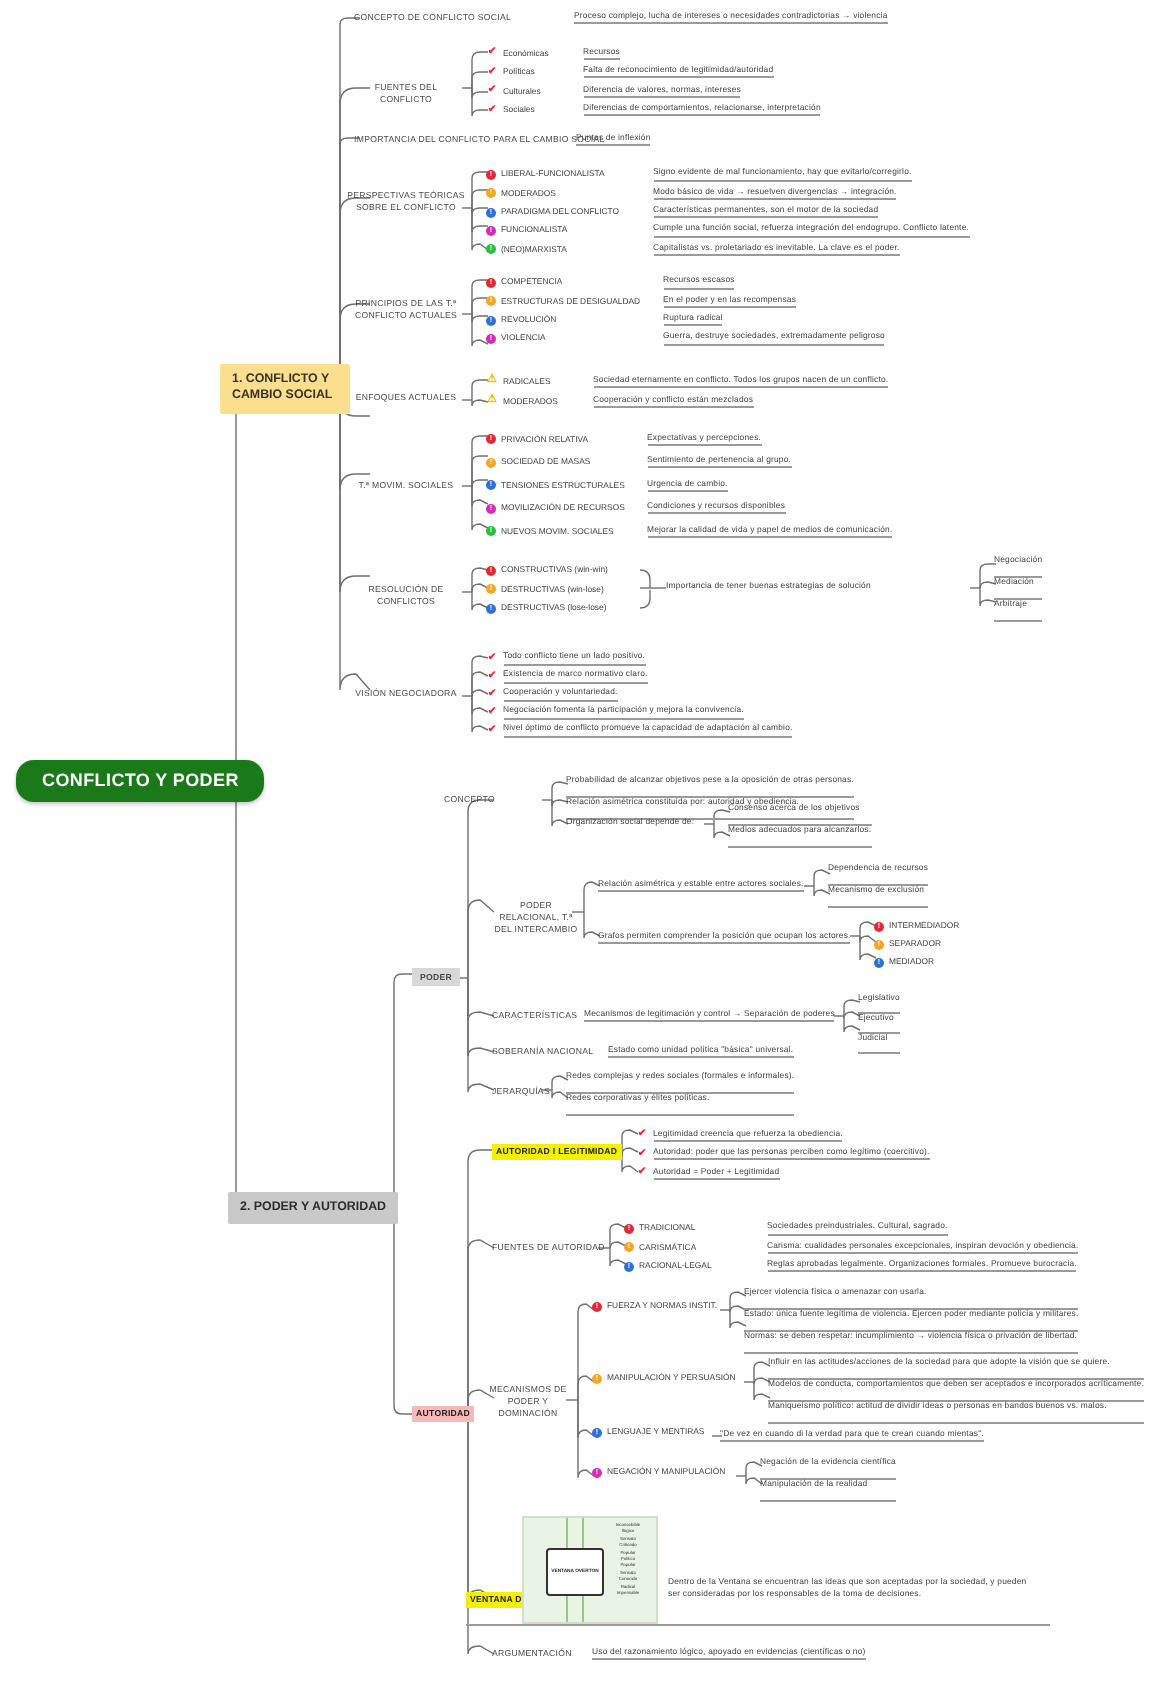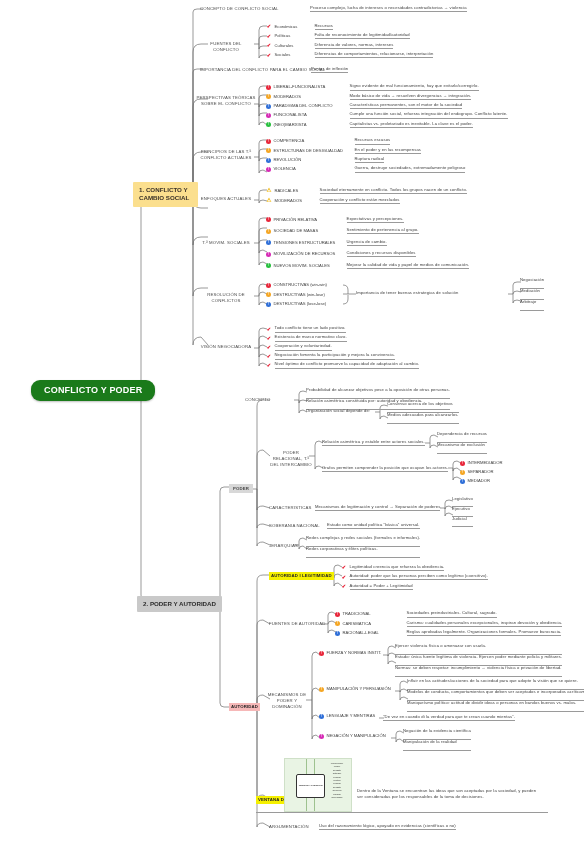--- a/index.html
+++ b/index.html
@@ -1,21 +1,21 @@
 <!DOCTYPE html>
 <html><head>
 <meta charset="utf-8">
 <style>
   html,body{margin:0;padding:0;background:#ffffff;}
   body{
     width:584px;height:848px;position:relative;overflow:hidden;
     font-family:"Liberation Sans", sans-serif;
     color:#3c3c3c;
   }
-  .canvas{position:absolute;left:0;top:0;width:484px;height:848px;margin-left:23px;}
+  .canvas{position:absolute;left:0;top:0;width:484px;height:848px;}
   svg.links{position:absolute;left:0;top:0;width:584px;height:848px;pointer-events:none;}
 
   .node{position:absolute;white-space:nowrap;line-height:1.05;}
 
   
   .root{
     background:#1a7a1a;color:#ffffff;font-weight:bold;font-size:9px;
     letter-spacing:.2px;border-radius:9px;padding:6px 13px;
     box-shadow:0 1px 2px rgba(0,0,0,.25);
   }

